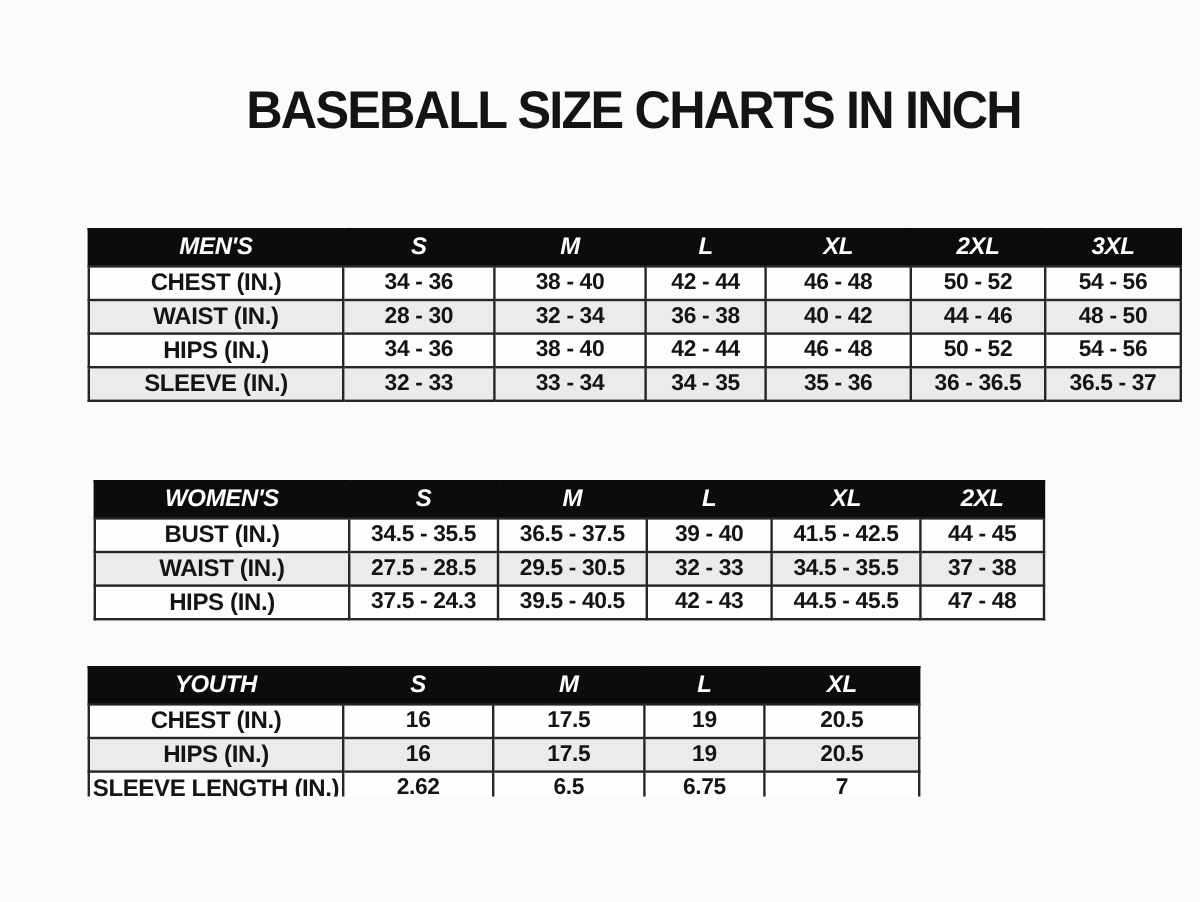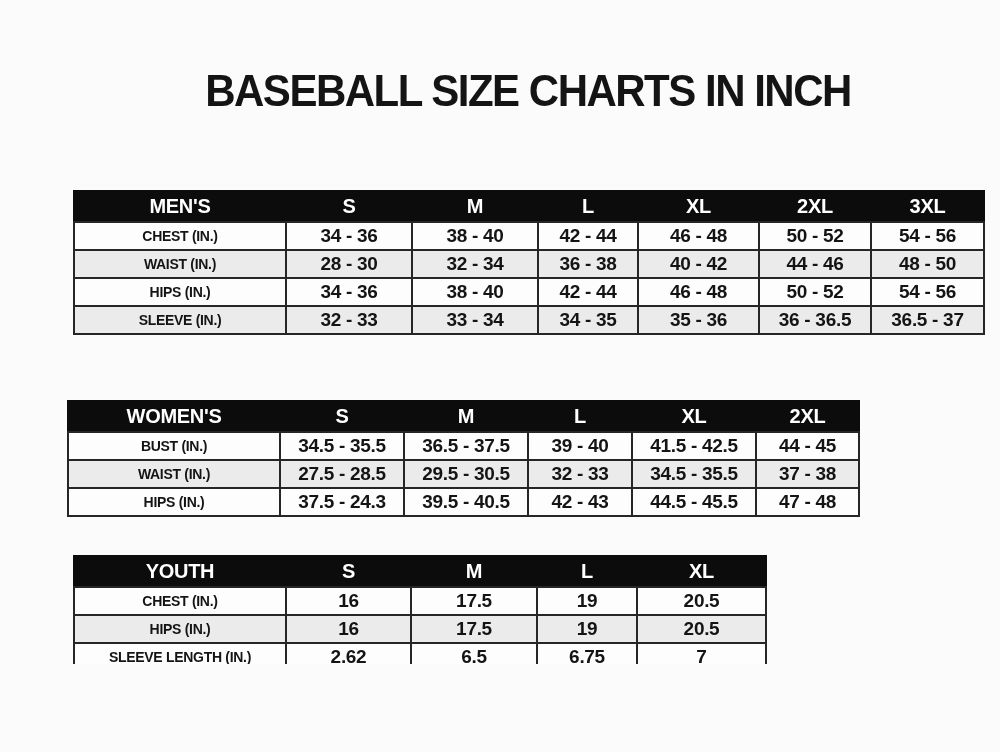--- a/index.html
+++ b/index.html
@@ -44,24 +44,25 @@
     white-space: nowrap;
     color: var(--text, #141414);
   }
   .size-table thead th {
     background: var(--header-bg, #0c0c0c);
     color: var(--header-text, #ffffff);
     height: 29px;
     font-size: 20px;
     border-color: var(--header-bg, #0c0c0c);
     border-bottom: 2px solid var(--border, #262626);
+    font-style: italic;
   }
   .size-table tbody tr { height: 28px; }
   .size-table tbody tr:nth-child(even) { background: var(--row-alt, #ebebeb); }
-  .size-table tbody th.rowlabel { font-size: 14px; }
+  .size-table tbody th.rowlabel { font-size: 20px; }
 </style>
 </head>
 <body>
 
 <div class="page">
   <h1 class="page-title">BASEBALL SIZE CHARTS IN INCH</h1>
   <div id="tables-root">
       <table class="size-table" style="left: 45px; top: 190px;">
         <colgroup>
           <col style="width: 212px;">
@@ -115,21 +116,21 @@
             <th class="rowlabel">SLEEVE (IN.)</th>
             <td>32 - 33</td>
             <td>33 - 34</td>
             <td>34 - 35</td>
             <td>35 - 36</td>
             <td>36 - 36.5</td>
             <td>36.5 - 37</td>
           </tr>
         </tbody>
       </table>
-      <table class="size-table" style="left: 39px; top: 400px;">
+      <table class="size-table" style="left: 50px; top: 400px;">
         <colgroup>
           <col style="width: 212px;">
           <col style="width: 124px;">
           <col style="width: 124px;">
           <col style="width: 104px;">
           <col style="width: 124px;">
           <col style="width: 103px;">
         </colgroup>
         <thead>
           <tr>

